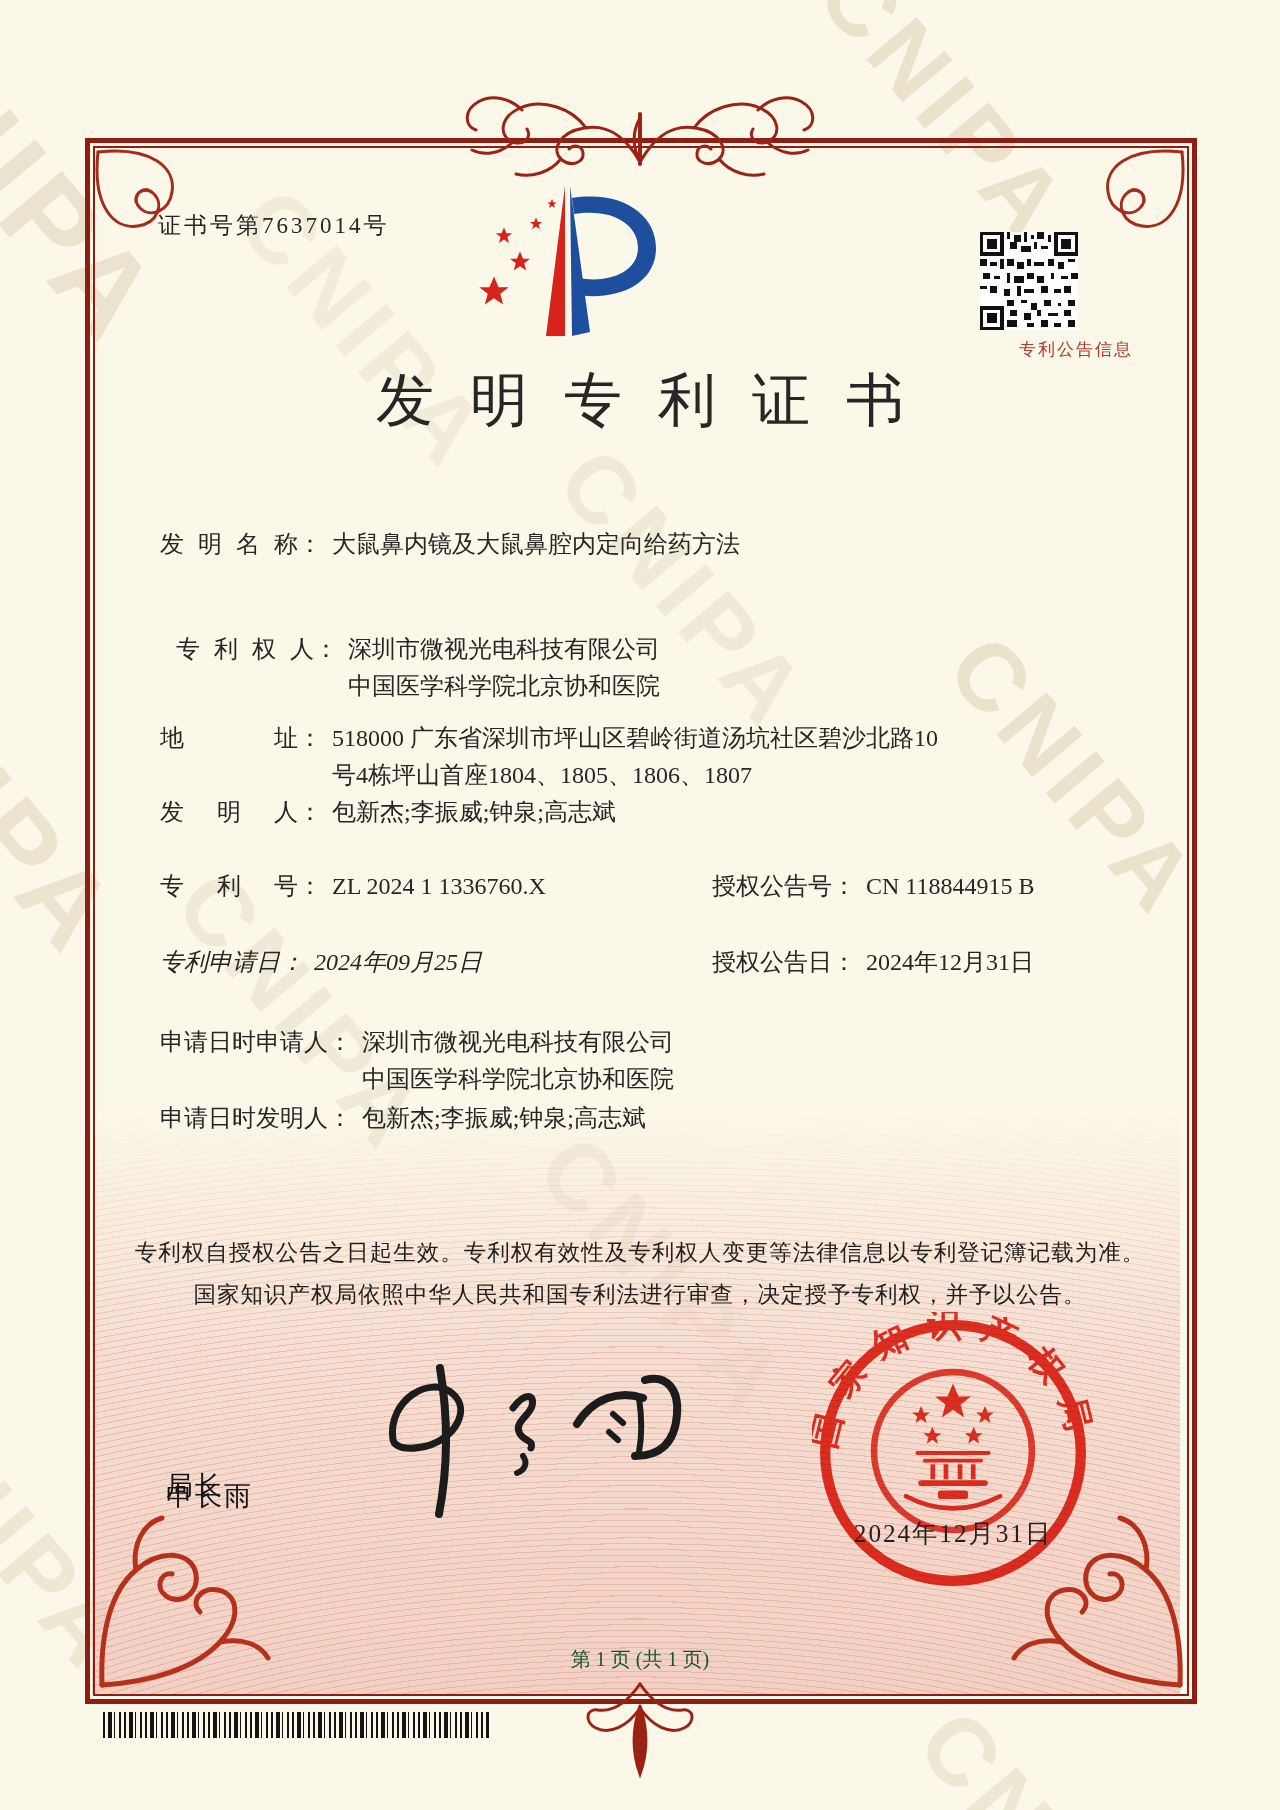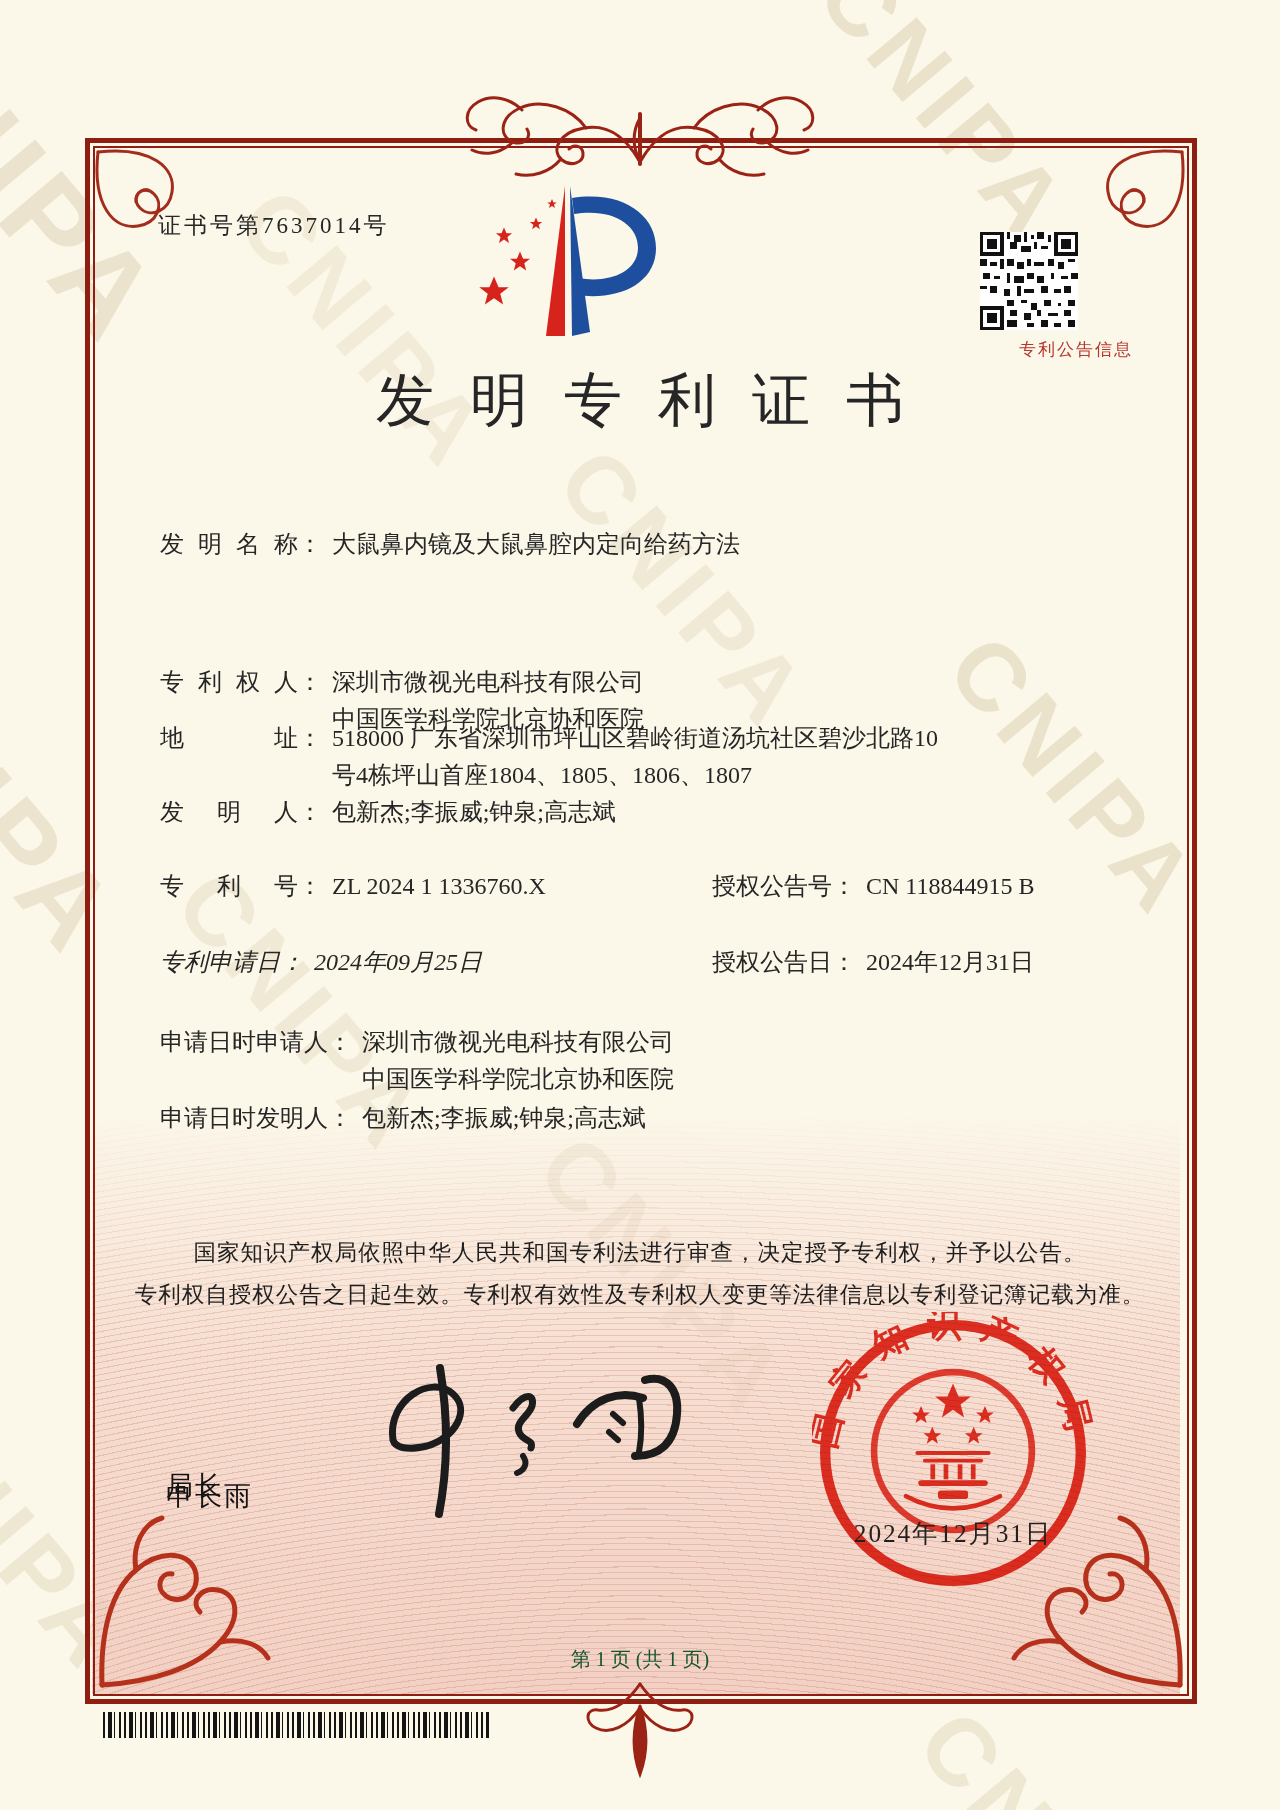--- a/index.html
+++ b/index.html
@@ -24,21 +24,21 @@
             mask-image:linear-gradient(to bottom,transparent 0,#000 40%);}
   
   .certno{left:158px;top:210px;font-size:23px;letter-spacing:3px;z-index:6;}
   .title{left:0;right:0;top:362px;text-align:center;font-size:58px;font-weight:400;
          letter-spacing:36px;text-indent:36px;z-index:6;}
   .row{position:absolute;left:160px;font-size:24px;display:flex;z-index:6;line-height:37px;}
   .lbl{display:inline-block;white-space:nowrap;}
   .j4{width:138px;text-align:justify;text-align-last:justify;}
   .colon{margin:0 10px 0 0;}
   .r-name{top:526px;}
-  .r-patentee{top:664px;}
+  .r-patentee{top:631px;margin-left:16px;}
   .r-addr{top:720px;}
   .r-inv{top:794px;}
   .r-patno{top:868px;}
   .r-grantno{top:868px;left:712px;}
   .r-appdate{top:944px;font-style:italic;}
   .r-grantdate{top:944px;left:712px;}
   .r-appfil{top:1024px;}
   .r-invfil{top:1100px;}
   .statement{left:100px;top:1232px;width:1080px;font-size:22.5px;line-height:42px;
              text-align:center;letter-spacing:1px;z-index:6;color:#1e1e1e;}
@@ -246,22 +246,22 @@
   </span>
 </div>
 
 <div class="row r-invfil">
   <span class="lbl">申请日时发明人</span>
     <span class="colon">：</span>
   <span class="val">包新杰;李振威;钟泉;高志斌</span>
 </div>
 
 <div class="abs statement">
+  <div>专利权自授权公告之日起生效。专利权有效性及专利权人变更等法律信息以专利登记簿记载为准。</div>
   <div>国家知识产权局依照中华人民共和国专利法进行审查，决定授予专利权，并予以公告。</div>
-  <div>专利权自授权公告之日起生效。专利权有效性及专利权人变更等法律信息以专利登记簿记载为准。</div>
 </div>
 
 <div class="abs juzhang">局长</div>
 <div class="abs shenname">申长雨</div>
 
 <svg class="abs sig" width="360" height="180" viewBox="0 0 360 180">
   <g fill="none" stroke="#1c1c1c" stroke-width="7" stroke-linecap="round" stroke-linejoin="round">
     <path d="M48,88 C42,48 86,22 108,42 C126,58 110,86 82,94 C60,99 50,95 48,88"></path>
     <path d="M95,16 C102,58 104,110 94,162" stroke-width="8"></path>
     <path d="M168,56 C180,40 190,42 187,54 C184,64 170,70 174,80 C178,90 189,87 186,96"></path>

